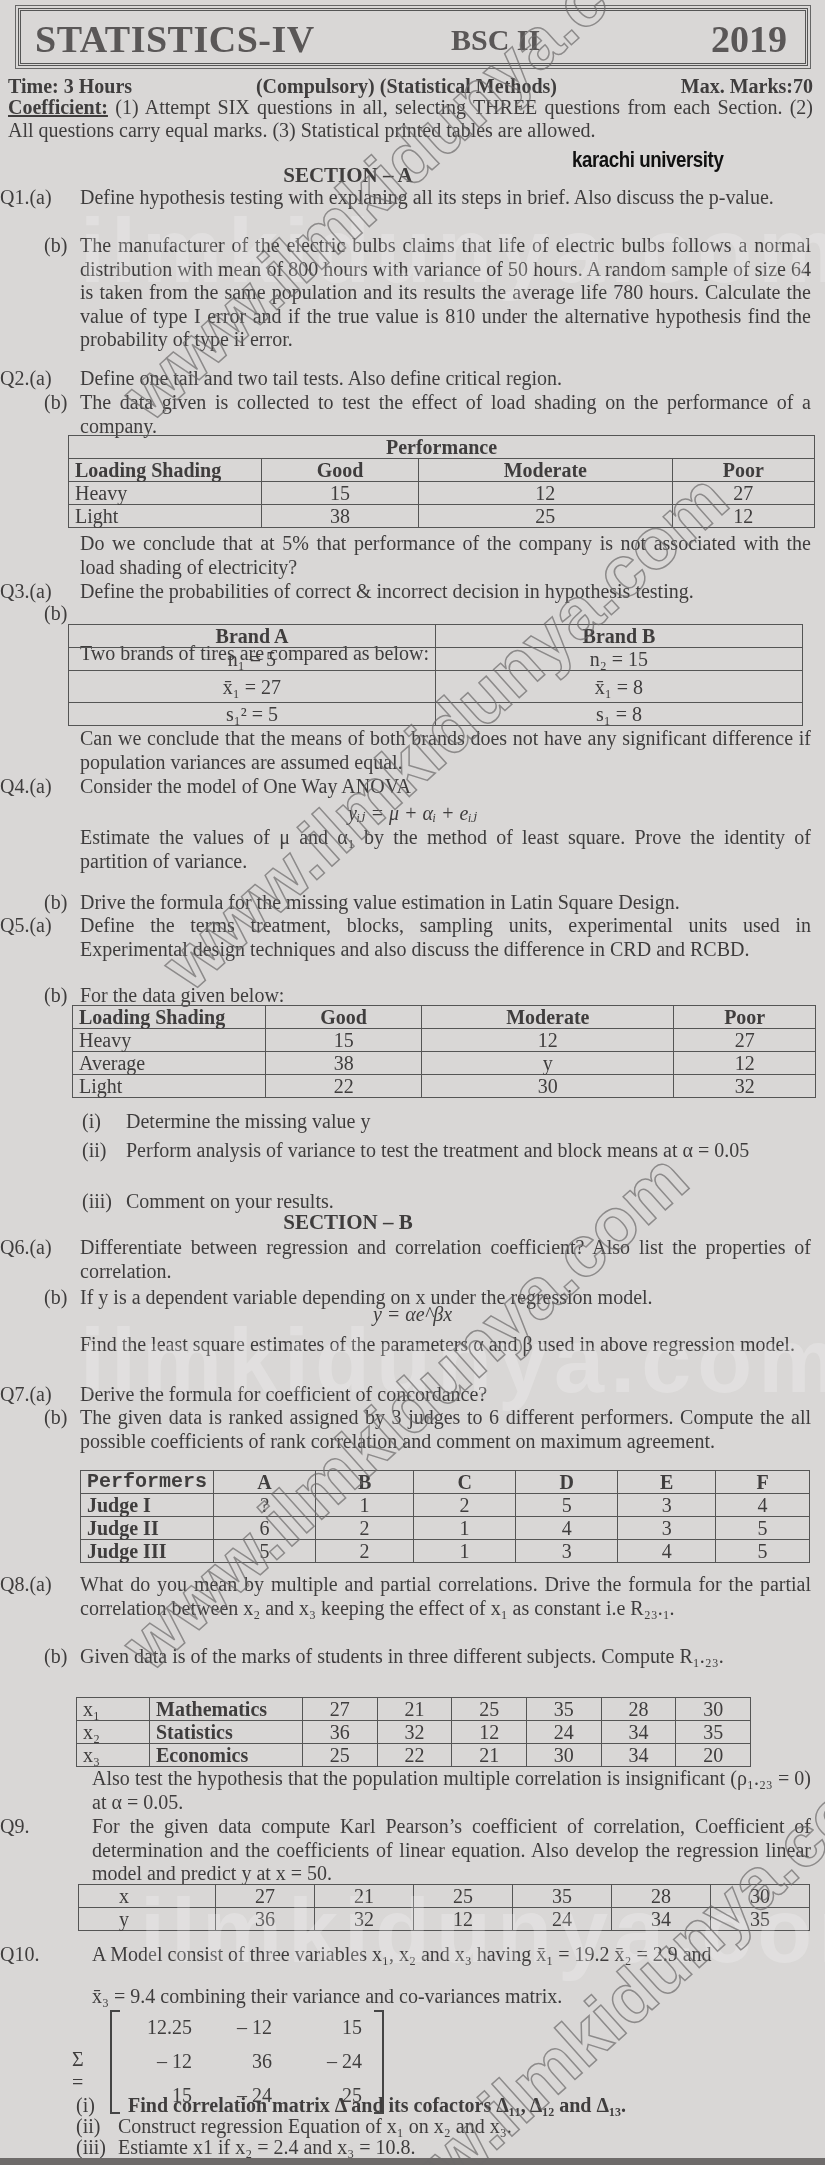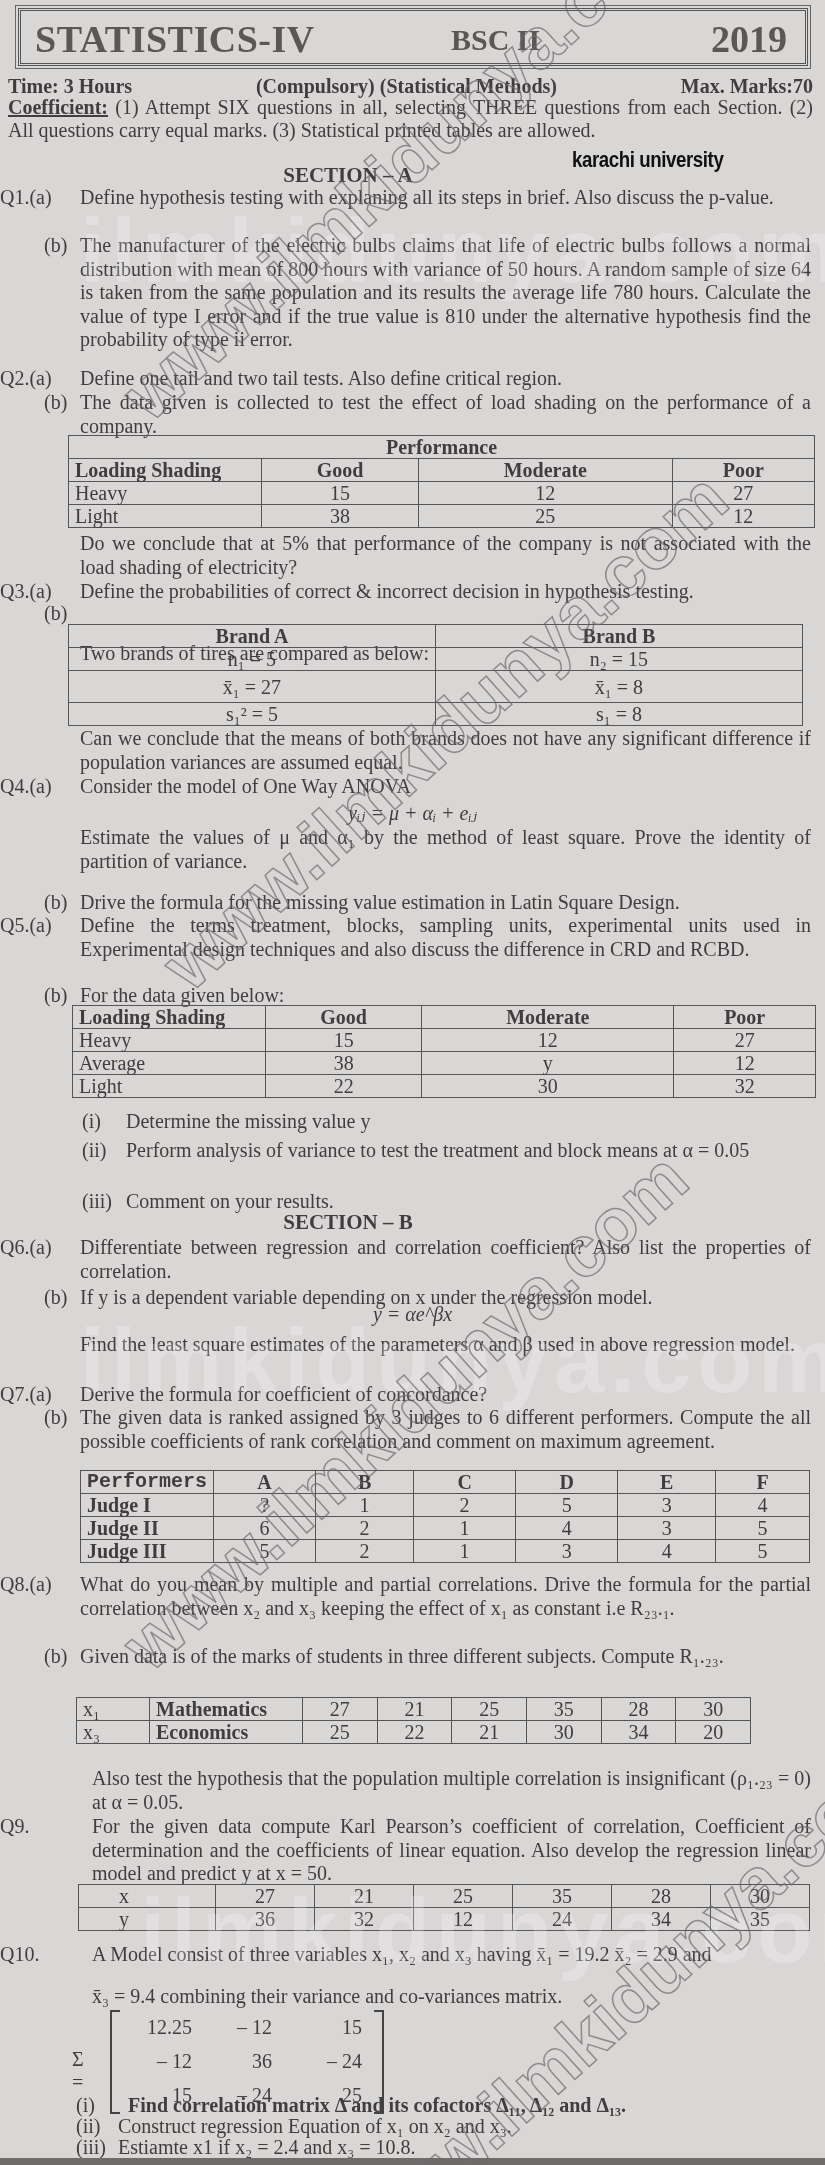--- a/index.html
+++ b/index.html
@@ -269,20 +269,30 @@
       <td class="l" style="width:60px;">x₁</td>
       <td class="l" style="font-weight:bold;width:140px;">Mathematics</td>
       <td>27</td>
       <td>21</td>
       <td>25</td>
       <td>35</td>
       <td>28</td>
       <td>30</td>
     </tr>
     <tr>
+      <td class="l">x₂</td>
+      <td class="l" style="font-weight:bold;">Statistics</td>
+      <td>36</td>
+      <td>32</td>
+      <td>12</td>
+      <td>24</td>
+      <td>34</td>
+      <td>35</td>
+    </tr>
+    <tr>
       <td class="l">x₃</td>
       <td class="l" style="font-weight:bold;">Economics</td>
       <td>25</td>
       <td>22</td>
       <td>21</td>
       <td>30</td>
       <td>34</td>
       <td>20</td>
     </tr>
   </tbody>

